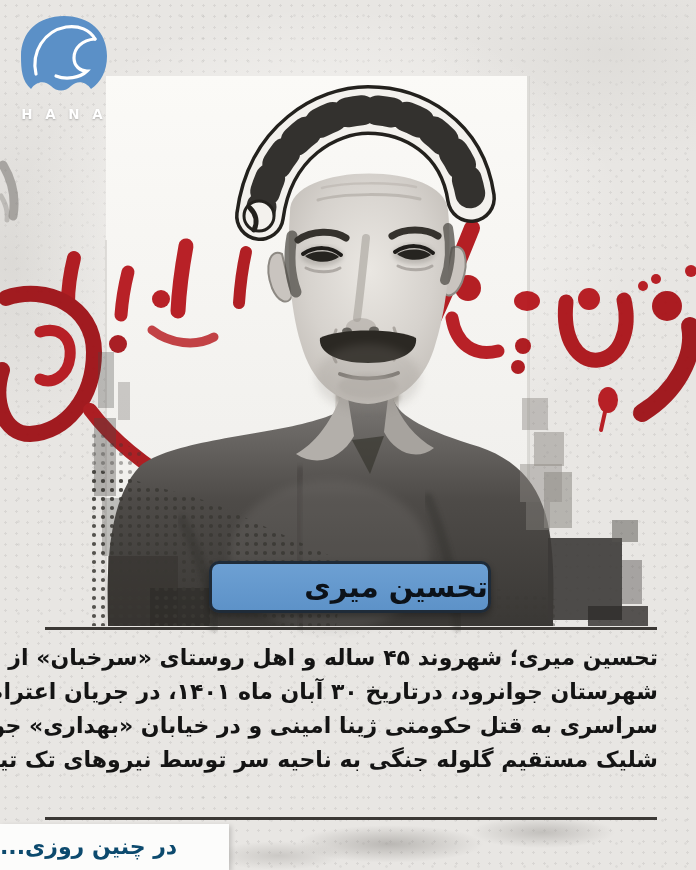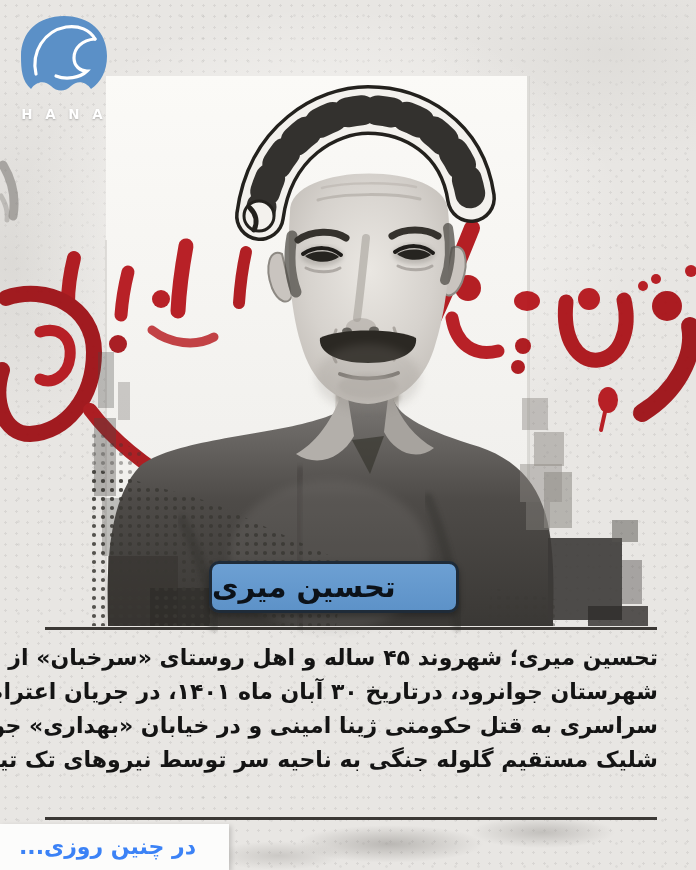--- a/index.html
+++ b/index.html
@@ -24,38 +24,38 @@
     background-image:
       radial-gradient(ellipse 130px 26px at 56% 55%, rgba(148,145,141,.55), transparent 72%),
       radial-gradient(ellipse 100px 22px at 78% 35%, rgba(148,145,141,.45), transparent 72%),
       radial-gradient(ellipse 90px 20px at 40% 75%, rgba(160,157,153,.4), transparent 72%);
   }
   .scene{position:absolute;left:0;top:0;}
   .rule{position:absolute;left:45px;width:612px;height:2.5px;background:#2b2926;opacity:.92;}
   #rule-top{top:627px;}
   #rule-bottom{top:817px;}
   .banner{
-    position:absolute;left:209px;top:561px;width:250px;height:52px;
+    position:absolute;left:209px;top:561px;width:282px;height:52px;
     background:linear-gradient(#6da0d3,#5d92c8);
     border:3px solid #1f2b38;border-radius:10px;
     box-shadow:0 3px 6px rgba(0,0,0,.32);
-    display:flex;align-items:center;justify-content:flex-end;
+    display:flex;align-items:center;justify-content:flex-start;
     direction:rtl;color:#0c1219;font-size:29px;font-weight:bold;
   }
   .bio{
     position:absolute;left:38px;top:641px;width:620px;
     direction:rtl;text-align:center;color:#141414;
     font-size:22px;font-weight:bold;
   }
   .bio .line{height:34px;line-height:34px;white-space:nowrap;}
   .footer-box{
     position:absolute;left:0;top:824px;width:229px;height:46px;
     background:#fcfcfb;box-shadow:2px 2px 5px rgba(0,0,0,.18);
-    direction:rtl;text-align:center;padding-right:14px;
-    line-height:46px;font-size:22px;font-weight:bold;color:#3b82f6;
+    direction:rtl;text-align:left;padding-right:14px;
+    line-height:46px;font-size:22px;font-weight:bold;color:#0c4a6e;
   }
   .logo{position:absolute;left:16px;top:14px;width:96px;}
   .logo .brand{
     width:96px;text-align:center;margin-top:0;
     color:#ffffff;font-size:13.5px;font-weight:bold;letter-spacing:4px;
     text-shadow:0 1px 2px rgba(60,60,60,.35);white-space:nowrap;
   }
 </style>
 </head>
 <body>

